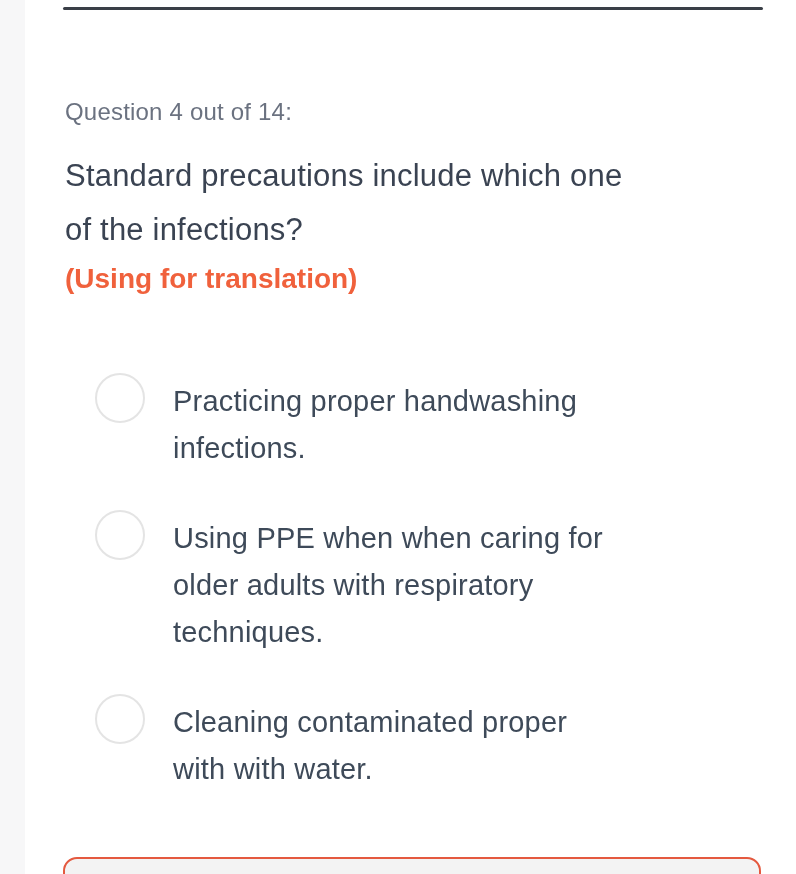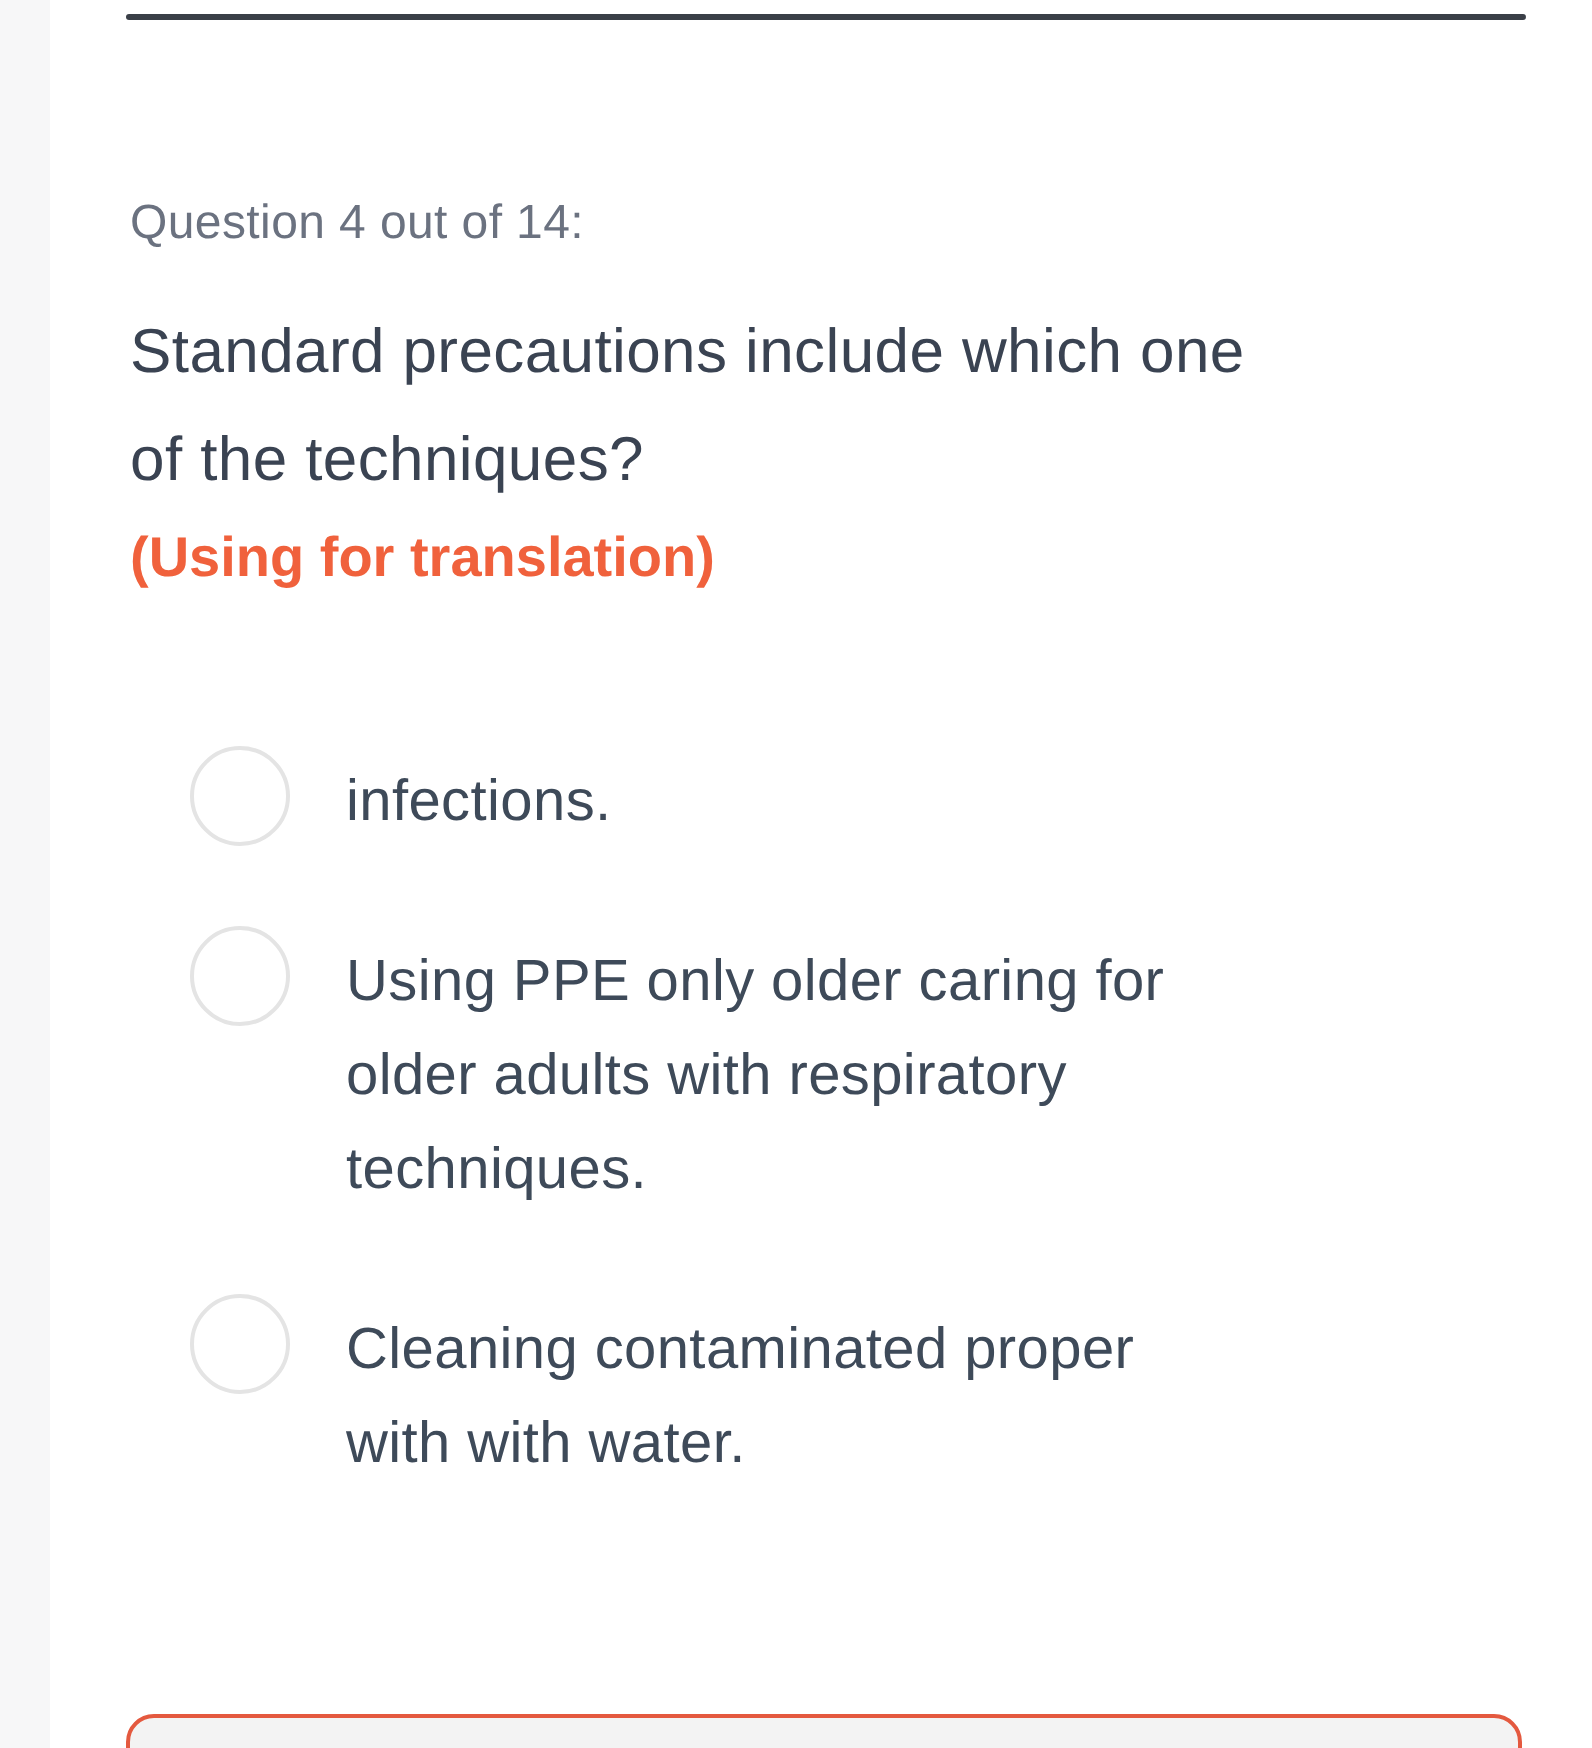--- a/index.html
+++ b/index.html
@@ -85,37 +85,38 @@
 <body>
 
 <div class="page">
 
   <div class="left-strip"></div>
 
   <div class="top-divider"></div>
 
   <div class="q-progress">Question 4 out of 14:</div>
 
-  <h1 class="q-text"><span>Standard precautions include which one</span><br><span>of the techniques?</span></h1>
+  <h1 class="q-text"><span>Standard precautions include which one</span><br><span>of the infections?</span></h1>
 
   <a class="translate-link">(Using for translation)</a>
 
   <div class="options">
 
     <div class="option">
       <span class="radio"></span>
       <div class="option-label">
+        <div>Practicing proper handwashing</div>
         <div>infections.</div>
       </div>
     </div>
 
     <div class="option">
       <span class="radio"></span>
       <div class="option-label">
-        <div>Using PPE only older caring for</div>
+        <div>Using PPE when when caring for</div>
         <div>older adults with respiratory</div>
         <div>techniques.</div>
       </div>
     </div>
 
     <div class="option">
       <span class="radio"></span>
       <div class="option-label">
         <div>Cleaning contaminated proper</div>
         <div>with with water.</div>

